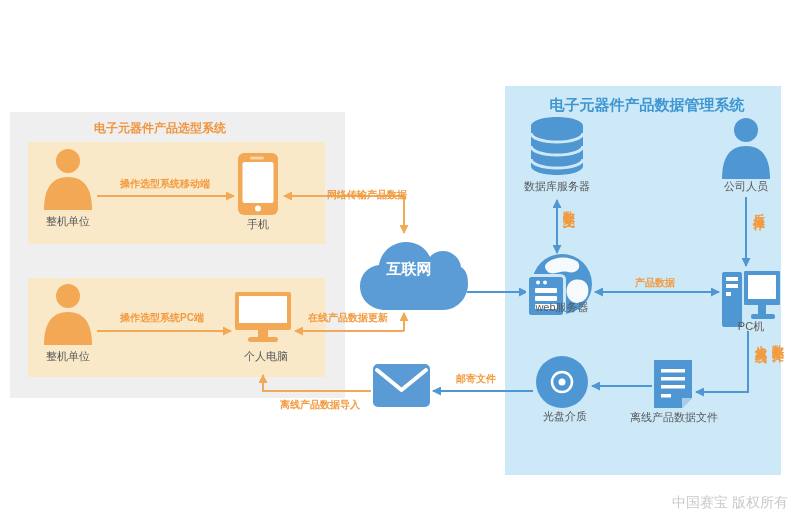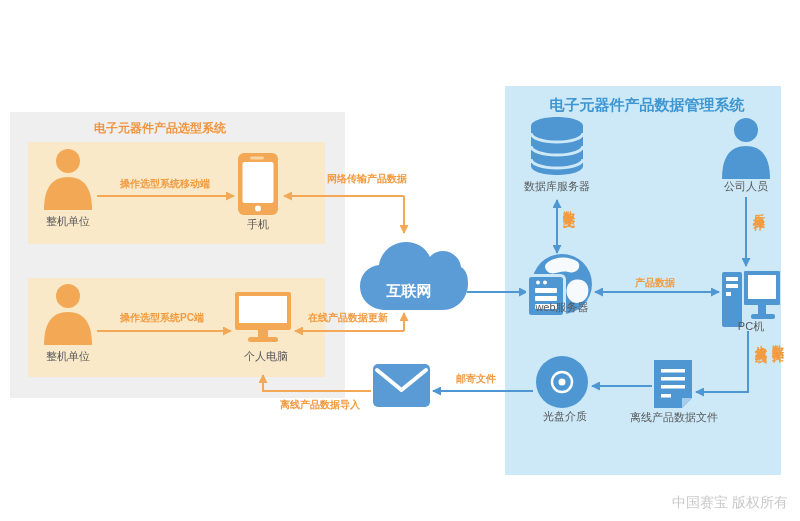--- a/index.html
+++ b/index.html
@@ -97,21 +97,21 @@
       <rect x="23" y="38" width="10" height="7" fill="#f2a854"></rect>
       <rect x="13" y="45" width="30" height="5" rx="2.5" fill="#f2a854"></rect>
     </svg>
   </div>
 
   <div class="icon" style="left:358px;top:234px;">
     <svg width="112" height="82" viewBox="0 0 112 82">
       <path d="M28 76 C13 76 2 66 2 52 C2 41 10 32 21 31 C23 17 35 8 48 8 C59 8 68 14 72 23 C75 19 80 17 85 17 C94 17 102 24 103 33 C109 37 110 43 110 50 C110 64 99 76 85 76 Z" fill="#5c9cd6"></path>
     </svg>
   </div>
-  <div class="cloud-label" style="left:409px;top:282px;text-align:right;">互联网</div>
+  <div class="cloud-label" style="left:409px;top:260px;text-align:right;">互联网</div>
 
   <div class="icon" style="left:529px;top:116px;">
     <svg width="56" height="60" viewBox="0 0 56 60">
       <path d="M2 10 C2 5 13 1 28 1 C43 1 54 5 54 10 L54 50 C54 55 43 59 28 59 C13 59 2 55 2 50 Z" fill="#4e97d3"></path>
       <path d="M2 17 C2 22 13 26 28 26 C43 26 54 22 54 17" stroke="#cde9f7" stroke-width="3" fill="none"></path>
       <path d="M2 30 C2 35 13 39 28 39 C43 39 54 35 54 30" stroke="#cde9f7" stroke-width="3" fill="none"></path>
       <path d="M2 43 C2 48 13 52 28 52 C43 52 54 48 54 43" stroke="#cde9f7" stroke-width="3" fill="none"></path>
     </svg>
   </div>
   <div class="icon" style="left:718px;top:117px;">
@@ -175,21 +175,21 @@
   <div class="node" style="left:68px;top:349px;">整机单位</div>
   <div class="node" style="left:266px;top:349px;">个人电脑</div>
   <div class="node node-sm" style="left:557px;top:179px;">数据库服务器</div>
   <div class="node" style="left:746px;top:179px;">公司人员</div>
   <div class="node" style="left:562px;top:300px;">web服务器</div>
   <div class="node" style="left:751px;top:319px;">PC机</div>
   <div class="node" style="left:565px;top:409px;">光盘介质</div>
   <div class="node node-sm" style="left:674px;top:410px;">离线产品数据文件</div>
 
   <div class="flow" style="left:165px;top:177px;">操作选型系统移动端</div>
-  <div class="flow" style="left:343px;top:172px;padding-left:48px;">网络传输产品数据</div>
+  <div class="flow" style="left:343px;top:188px;padding-left:48px;">网络传输产品数据</div>
   <div class="flow" style="left:162px;top:311px;">操作选型系统PC端</div>
   <div class="flow" style="left:348px;top:311px;text-align:center;">在线产品数据更新</div>
   <div class="flow" style="left:655px;top:276px;">产品数据</div>
   <div class="flow" style="left:476px;top:372px;">邮寄文件</div>
   <div class="flow" style="left:320px;top:398px;">离线产品数据导入</div>
   <div class="abs vtext" style="left:562px;top:201px;">数据交互</div>
   <div class="abs vtext" style="left:752px;top:203px;">后台操作</div>
   <div class="vcols" style="left:754px;top:335px;">
     <div class="vtext">生成离线</div>
     <div class="vtext">数据文件</div>

